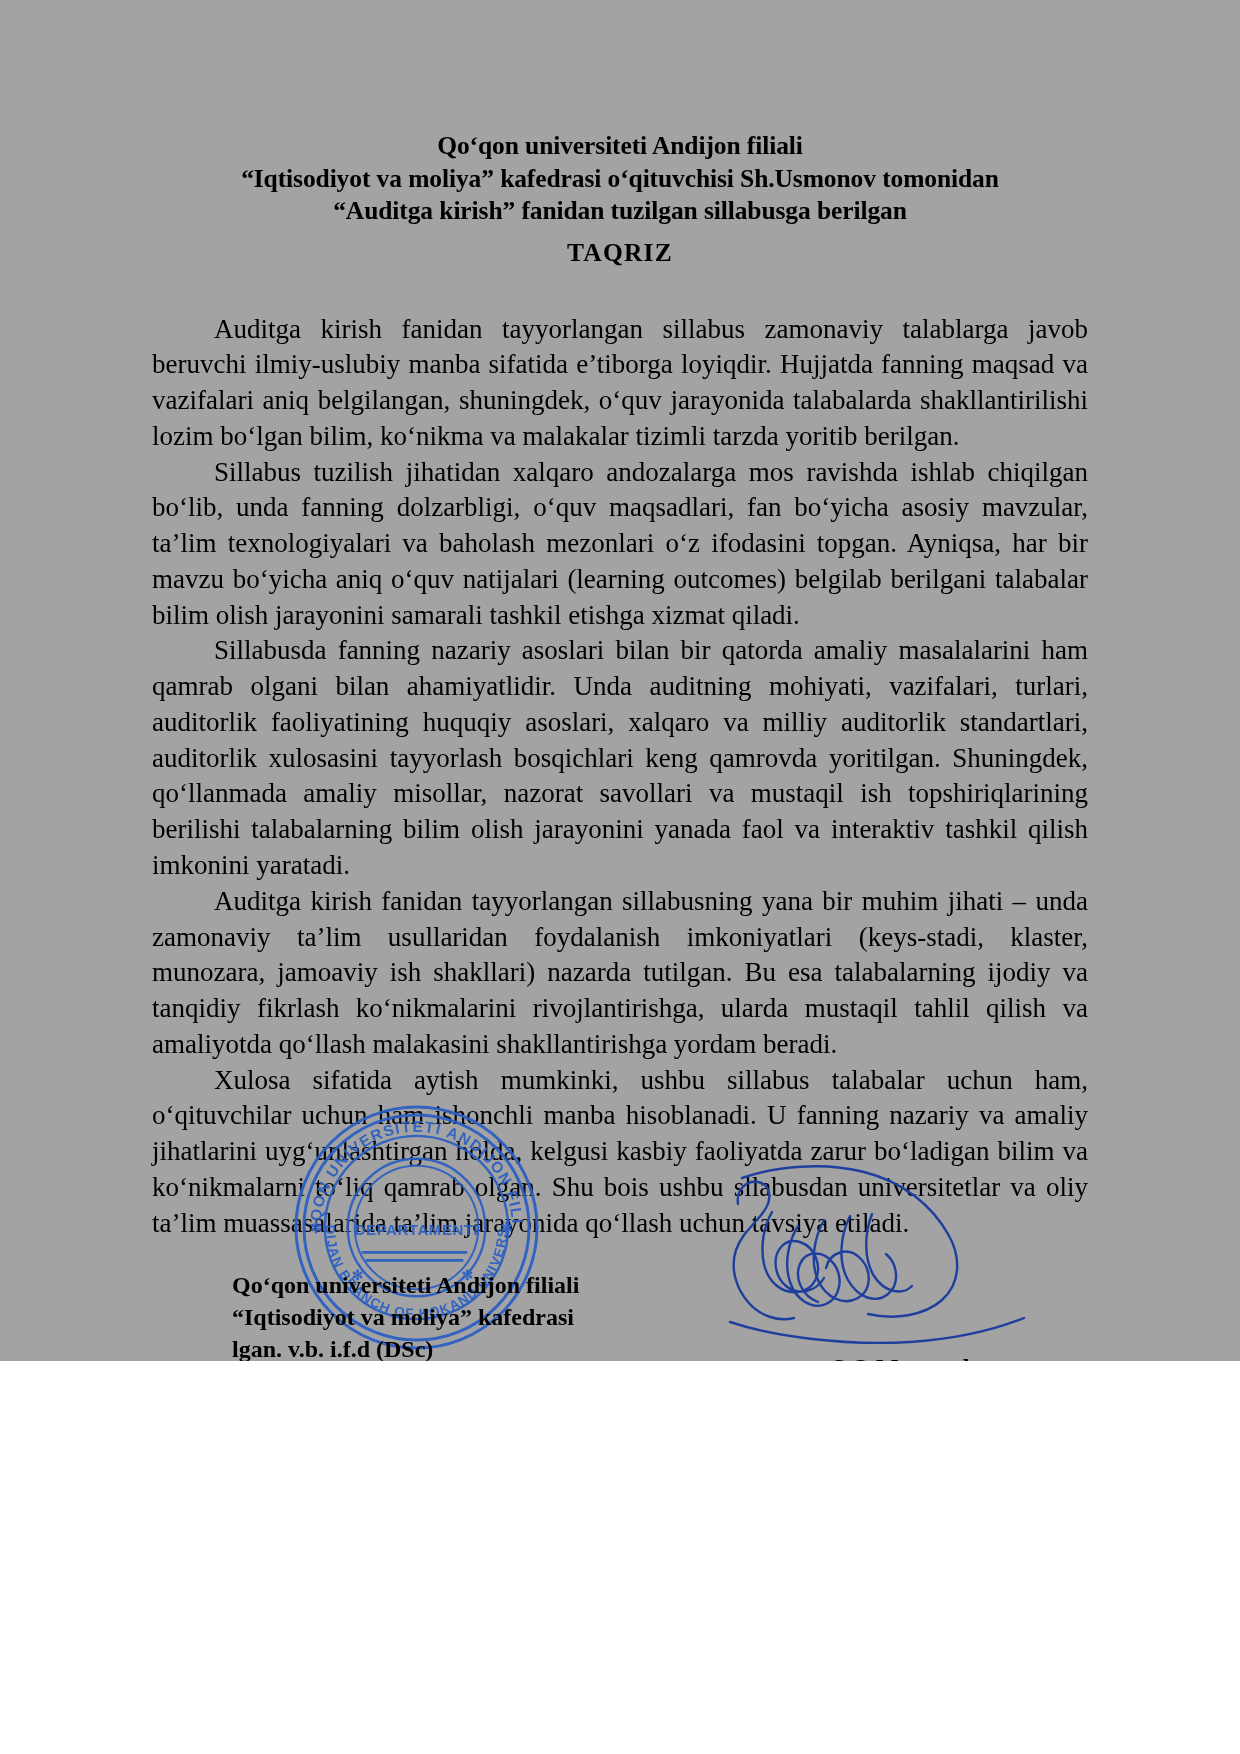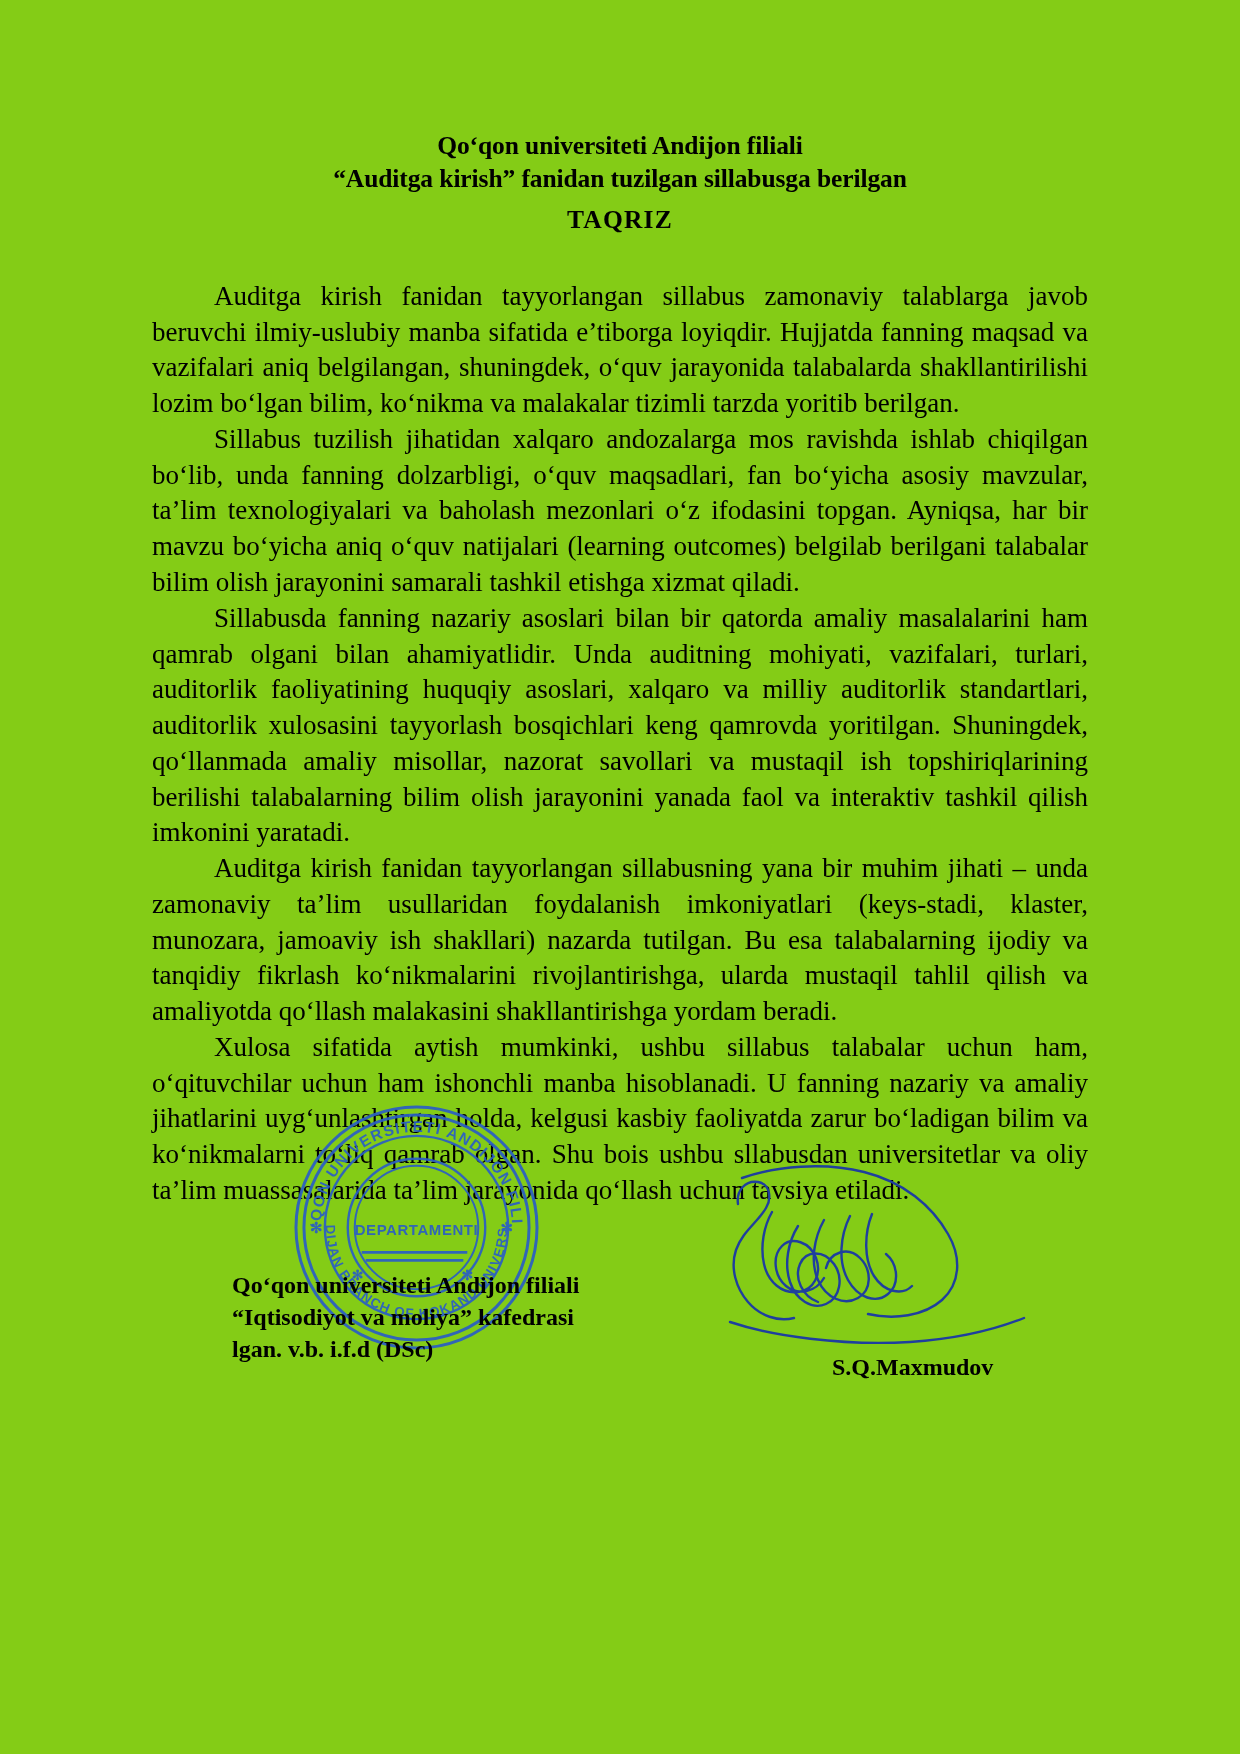--- a/index.html
+++ b/index.html
@@ -7,22 +7,22 @@
     padding: 0;
     background: #ffffff;
   }
   body {
     font-family: "Liberation Serif", "DejaVu Serif", serif;
     color: #000000;
   }
   .page {
     position: relative;
     width: 1240px;
-    height: 1754px;
-    background: #84cc16;
+    height: 1361px;
+    background: #a3a3a3;
     overflow: hidden;
     box-sizing: border-box;
   }
   .content {
     position: absolute;
     left: 152px;
     top: 130px;
     width: 936px;
   }
 
@@ -109,20 +109,21 @@
 </style>
 </head>
 <body>
 
 <div class="page">
 
   <div class="content">
 
     <div class="title-block">
       <span class="title-line">Qo‘qon universiteti Andijon filiali</span>
+      <span class="title-line">“Iqtisodiyot va moliya” kafedrasi o‘qituvchisi Sh.Usmonov tomonidan</span>
       <span class="title-line">“Auditga kirish” fanidan tuzilgan sillabusga berilgan</span>
       <span class="title-taqriz">TAQRIZ</span>
     </div>
 
     <div class="body-block">
       <p>Auditga kirish fanidan tayyorlangan sillabus zamonaviy talablarga javob beruvchi ilmiy-uslubiy manba sifatida e’tiborga loyiqdir. Hujjatda fanning maqsad va vazifalari aniq belgilangan, shuningdek, o‘quv jarayonida talabalarda shakllantirilishi lozim bo‘lgan bilim, ko‘nikma va malakalar tizimli tarzda yoritib berilgan.</p>
       <p>Sillabus tuzilish jihatidan xalqaro andozalarga mos ravishda ishlab chiqilgan bo‘lib, unda fanning dolzarbligi, o‘quv maqsadlari, fan bo‘yicha asosiy mavzular, ta’lim texnologiyalari va baholash mezonlari o‘z ifodasini topgan. Ayniqsa, har bir mavzu bo‘yicha aniq o‘quv natijalari (learning outcomes) belgilab berilgani talabalar bilim olish jarayonini samarali tashkil etishga xizmat qiladi.</p>
       <p>Sillabusda fanning nazariy asoslari bilan bir qatorda amaliy masalalarini ham qamrab olgani bilan ahamiyatlidir. Unda auditning mohiyati, vazifalari, turlari, auditorlik faoliyatining huquqiy asoslari, xalqaro va milliy auditorlik standartlari, auditorlik xulosasini tayyorlash bosqichlari keng qamrovda yoritilgan. Shuningdek, qo‘llanmada amaliy misollar, nazorat savollari va mustaqil ish topshiriqlarining berilishi talabalarning bilim olish jarayonini yanada faol va interaktiv tashkil qilish imkonini yaratadi.</p>
       <p>Auditga kirish fanidan tayyorlangan sillabusning yana bir muhim jihati – unda zamonaviy ta’lim usullaridan foydalanish imkoniyatlari (keys-stadi, klaster, munozara, jamoaviy ish shakllari) nazarda tutilgan. Bu esa talabalarning ijodiy va tanqidiy fikrlash ko‘nikmalarini rivojlantirishga, ularda mustaqil tahlil qilish va amaliyotda qo‘llash malakasini shakllantirishga yordam beradi.</p>
       <p>Xulosa sifatida aytish mumkinki, ushbu sillabus talabalar uchun ham, o‘qituvchilar uchun ham ishonchli manba hisoblanadi. U fanning nazariy va amaliy jihatlarini uyg‘unlashtirgan holda, kelgusi kasbiy faoliyatda zarur bo‘ladigan bilim va ko‘nikmalarni to‘liq qamrab olgan. Shu bois ushbu sllabusdan universitetlar va oliy ta’lim muassasalarida ta’lim jarayonida qo‘llash uchun tavsiya etiladi.</p>

